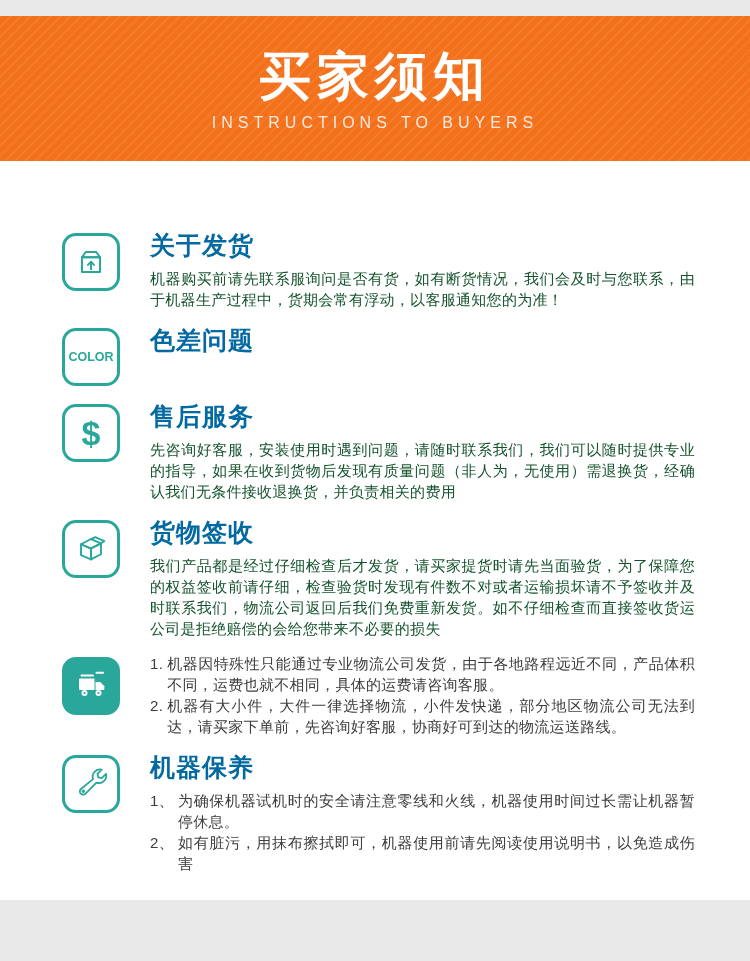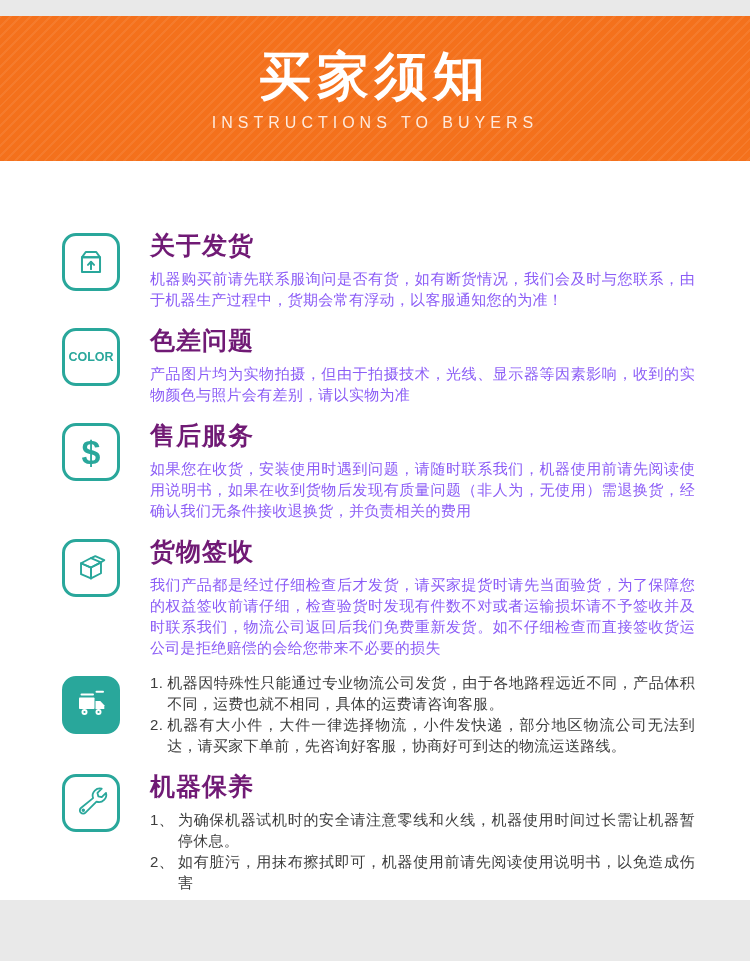--- a/index.html
+++ b/index.html
@@ -74,28 +74,28 @@
   .sec-content{
     flex:1 1 auto;
     margin-left:30px;
     min-width:0;
   }
   .sec-title{
     margin:0 0 7px 0;
     font-size:25px;
     line-height:32px;
     font-weight:600;
-    color:#701a75;
+    color:#0369a1;
     letter-spacing:1px;
   }
   .sec-text{
     margin:0;
     font-size:15px;
     line-height:21px;
-    color:#8b5cf6;
+    color:#14532d;
     letter-spacing:0.3px;
     text-align:justify;
   }
   .sec-list{margin:0;}
   .li{
     display:flex;
     font-size:15px;
     line-height:21px;
     color:#3d3d3d;
     letter-spacing:0.3px;
@@ -137,31 +137,30 @@
         <p class="sec-text">机器购买前请先联系服询问是否有货，如有断货情况，我们会及时与您联系，由于机器生产过程中，货期会常有浮动，以客服通知您的为准！</p>
       </div>
     </section>
 
     <section class="sec">
       <div class="icon-tile">
         <span class="icon-label">COLOR</span>
       </div>
       <div class="sec-content">
         <h2 class="sec-title">色差问题</h2>
-        <p class="sec-text">产品图片均为实物拍摄，但由于拍摄技术，光线、显示器等因素影响，收到的实物颜色与照片会有差别，请以实物为准</p>
       </div>
     </section>
 
     <section class="sec">
       <div class="icon-tile">
         <span class="icon-label dollar">$</span>
       </div>
       <div class="sec-content">
         <h2 class="sec-title">售后服务</h2>
-        <p class="sec-text">如果您在收货，安装使用时遇到问题，请随时联系我们，机器使用前请先阅读使用说明书，如果在收到货物后发现有质量问题（非人为，无使用）需退换货，经确认我们无条件接收退换货，并负责相关的费用</p>
+        <p class="sec-text">先咨询好客服，安装使用时遇到问题，请随时联系我们，我们可以随时提供专业的指导，如果在收到货物后发现有质量问题（非人为，无使用）需退换货，经确认我们无条件接收退换货，并负责相关的费用</p>
       </div>
     </section>
 
     <section class="sec">
       <div class="icon-tile">
         <svg width="38" height="38" viewBox="0 0 40 40" fill="none" stroke="#29a79b" stroke-width="2" stroke-linejoin="round" stroke-linecap="round">
           <path d="M9.5 15 L20 9.5 L30.5 14 L20 19.5 Z"></path>
           <path d="M9.5 15 L20 19.5 V31 L9.5 26.5 Z"></path>
           <path d="M30.5 14 V25.5 L20 31 V19.5 Z"></path>
           <path d="M20 9.5 L24.5 7.5 L34 11.7 L30.5 14"></path>

